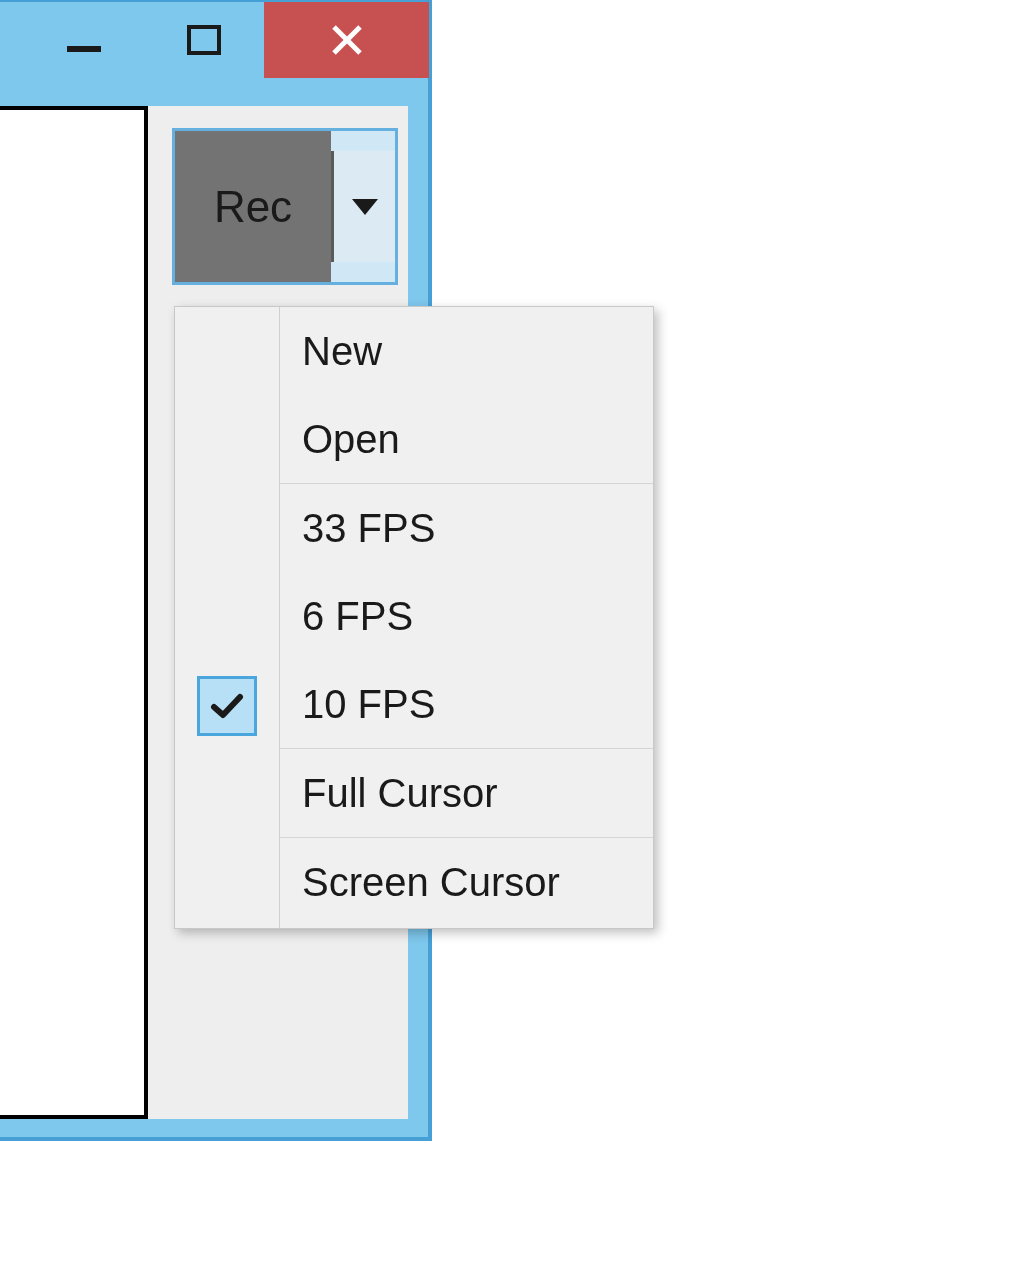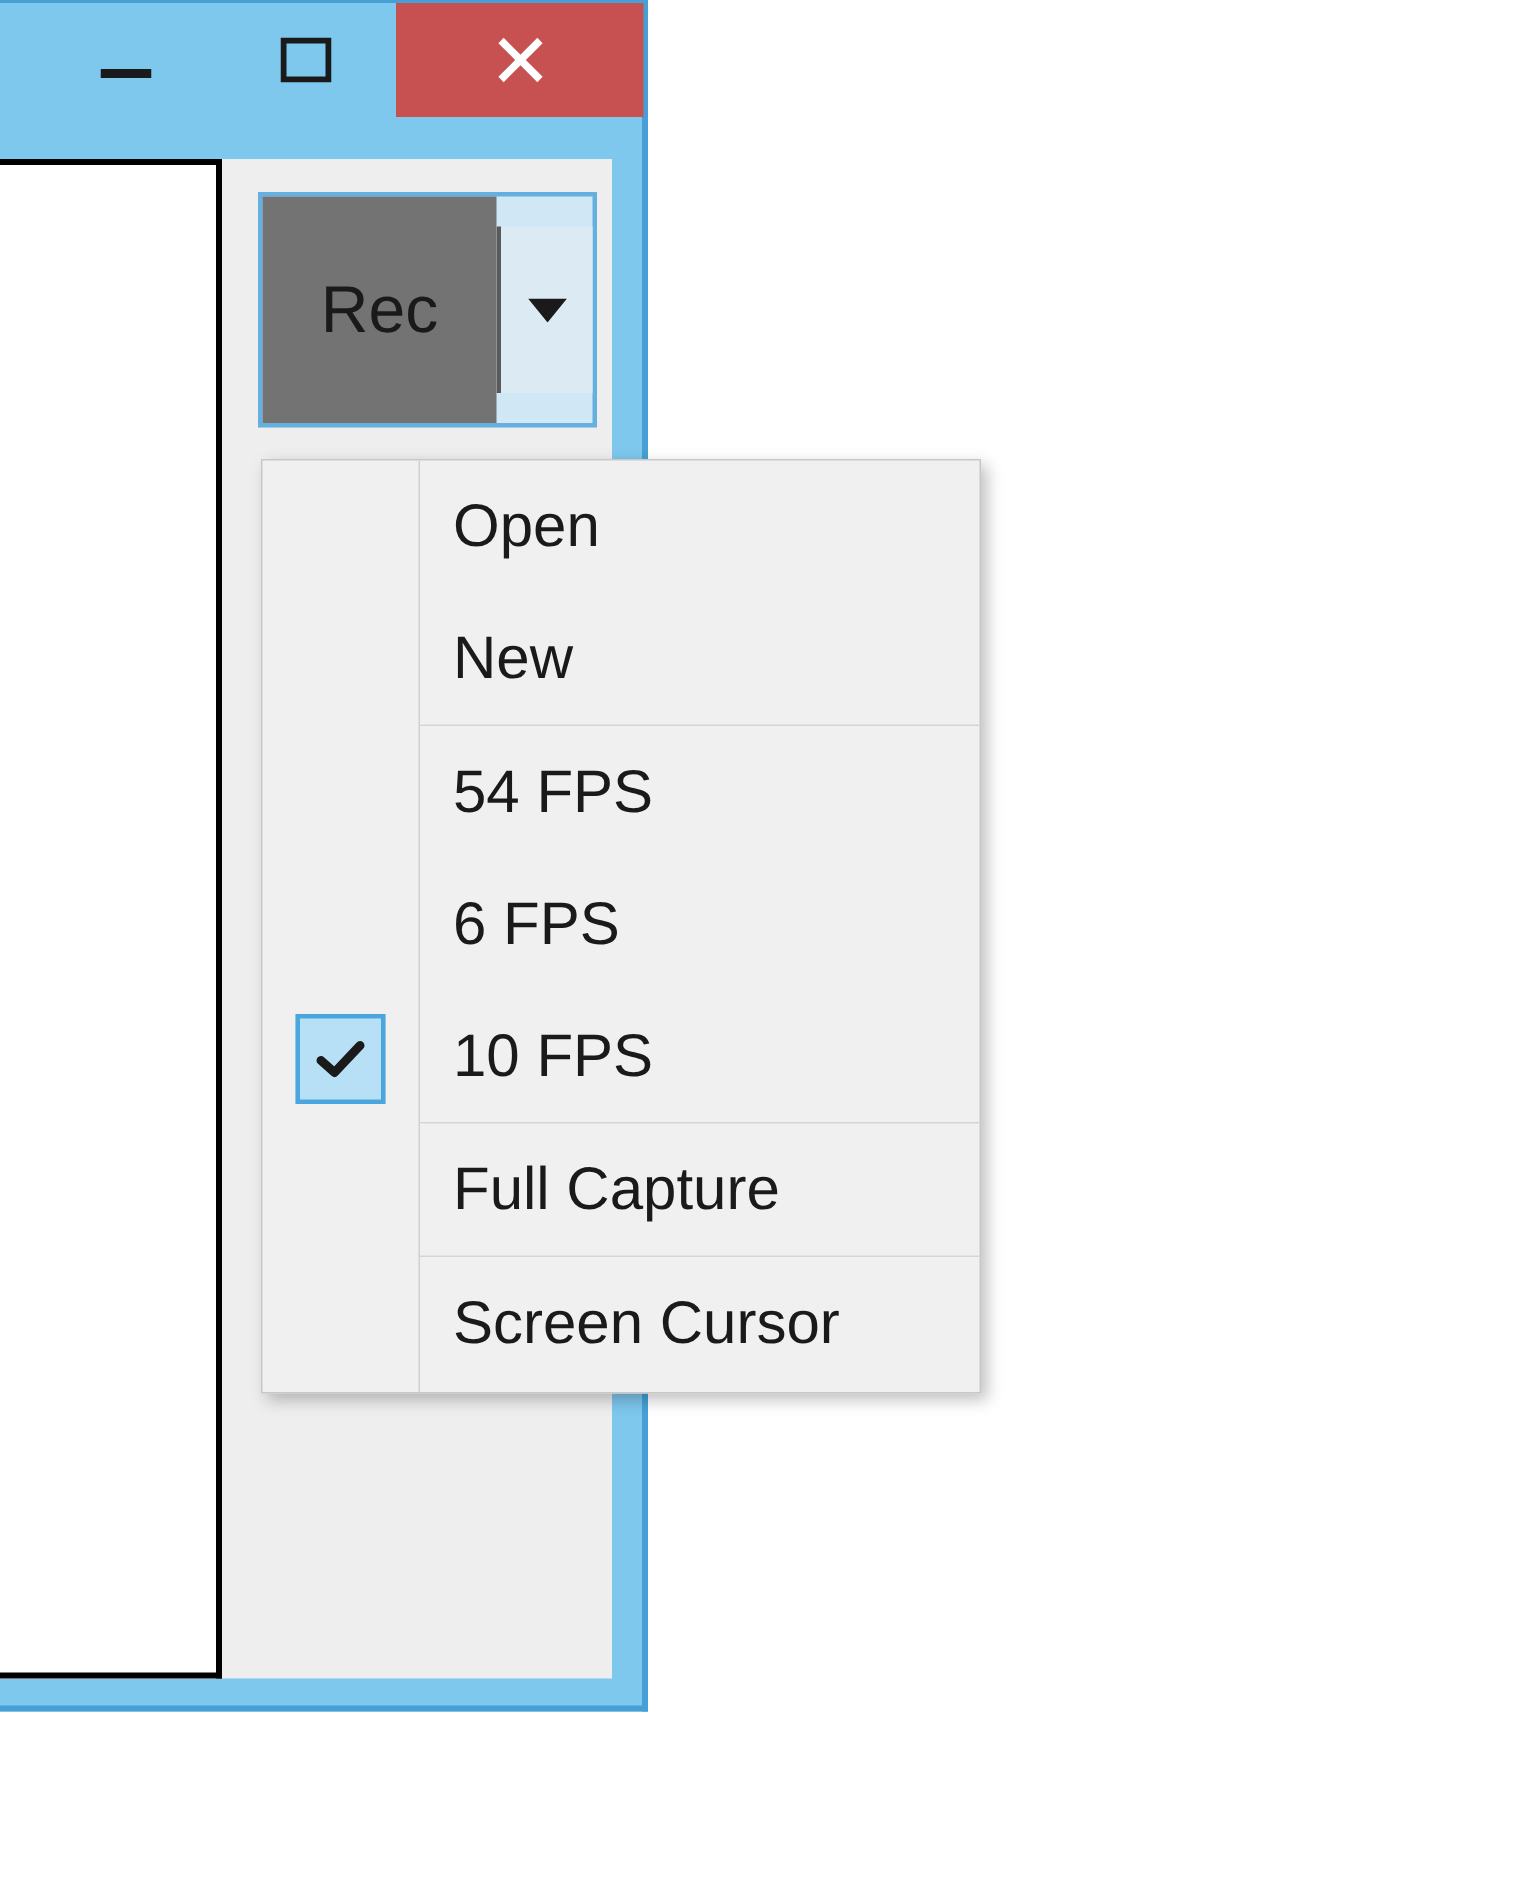--- a/index.html
+++ b/index.html
@@ -225,38 +225,38 @@
           </svg>
         </div>
       </div>
       <div class="sep-space"></div>
       <div class="item-space"></div>
       <div class="sep-space"></div>
       <div class="item-space"></div>
     </div>
     <div class="items-col">
       <div class="menu-item">
+        <span>New</span>
+      </div>
+      <div class="menu-item">
         <span>Open</span>
       </div>
-      <div class="menu-item">
-        <span>New</span>
-      </div>
       <div class="menu-sep"></div>
       <div class="menu-item">
-        <span>54 FPS</span>
+        <span>33 FPS</span>
       </div>
       <div class="menu-item">
         <span>6 FPS</span>
       </div>
       <div class="menu-item">
         <span>10 FPS</span>
       </div>
       <div class="menu-sep"></div>
       <div class="menu-item">
-        <span>Full Capture</span>
+        <span>Full Cursor</span>
       </div>
       <div class="menu-sep"></div>
       <div class="menu-item">
         <span>Screen Cursor</span>
       </div>
     </div>
   </div>
 </div>
 
 </body></html>

